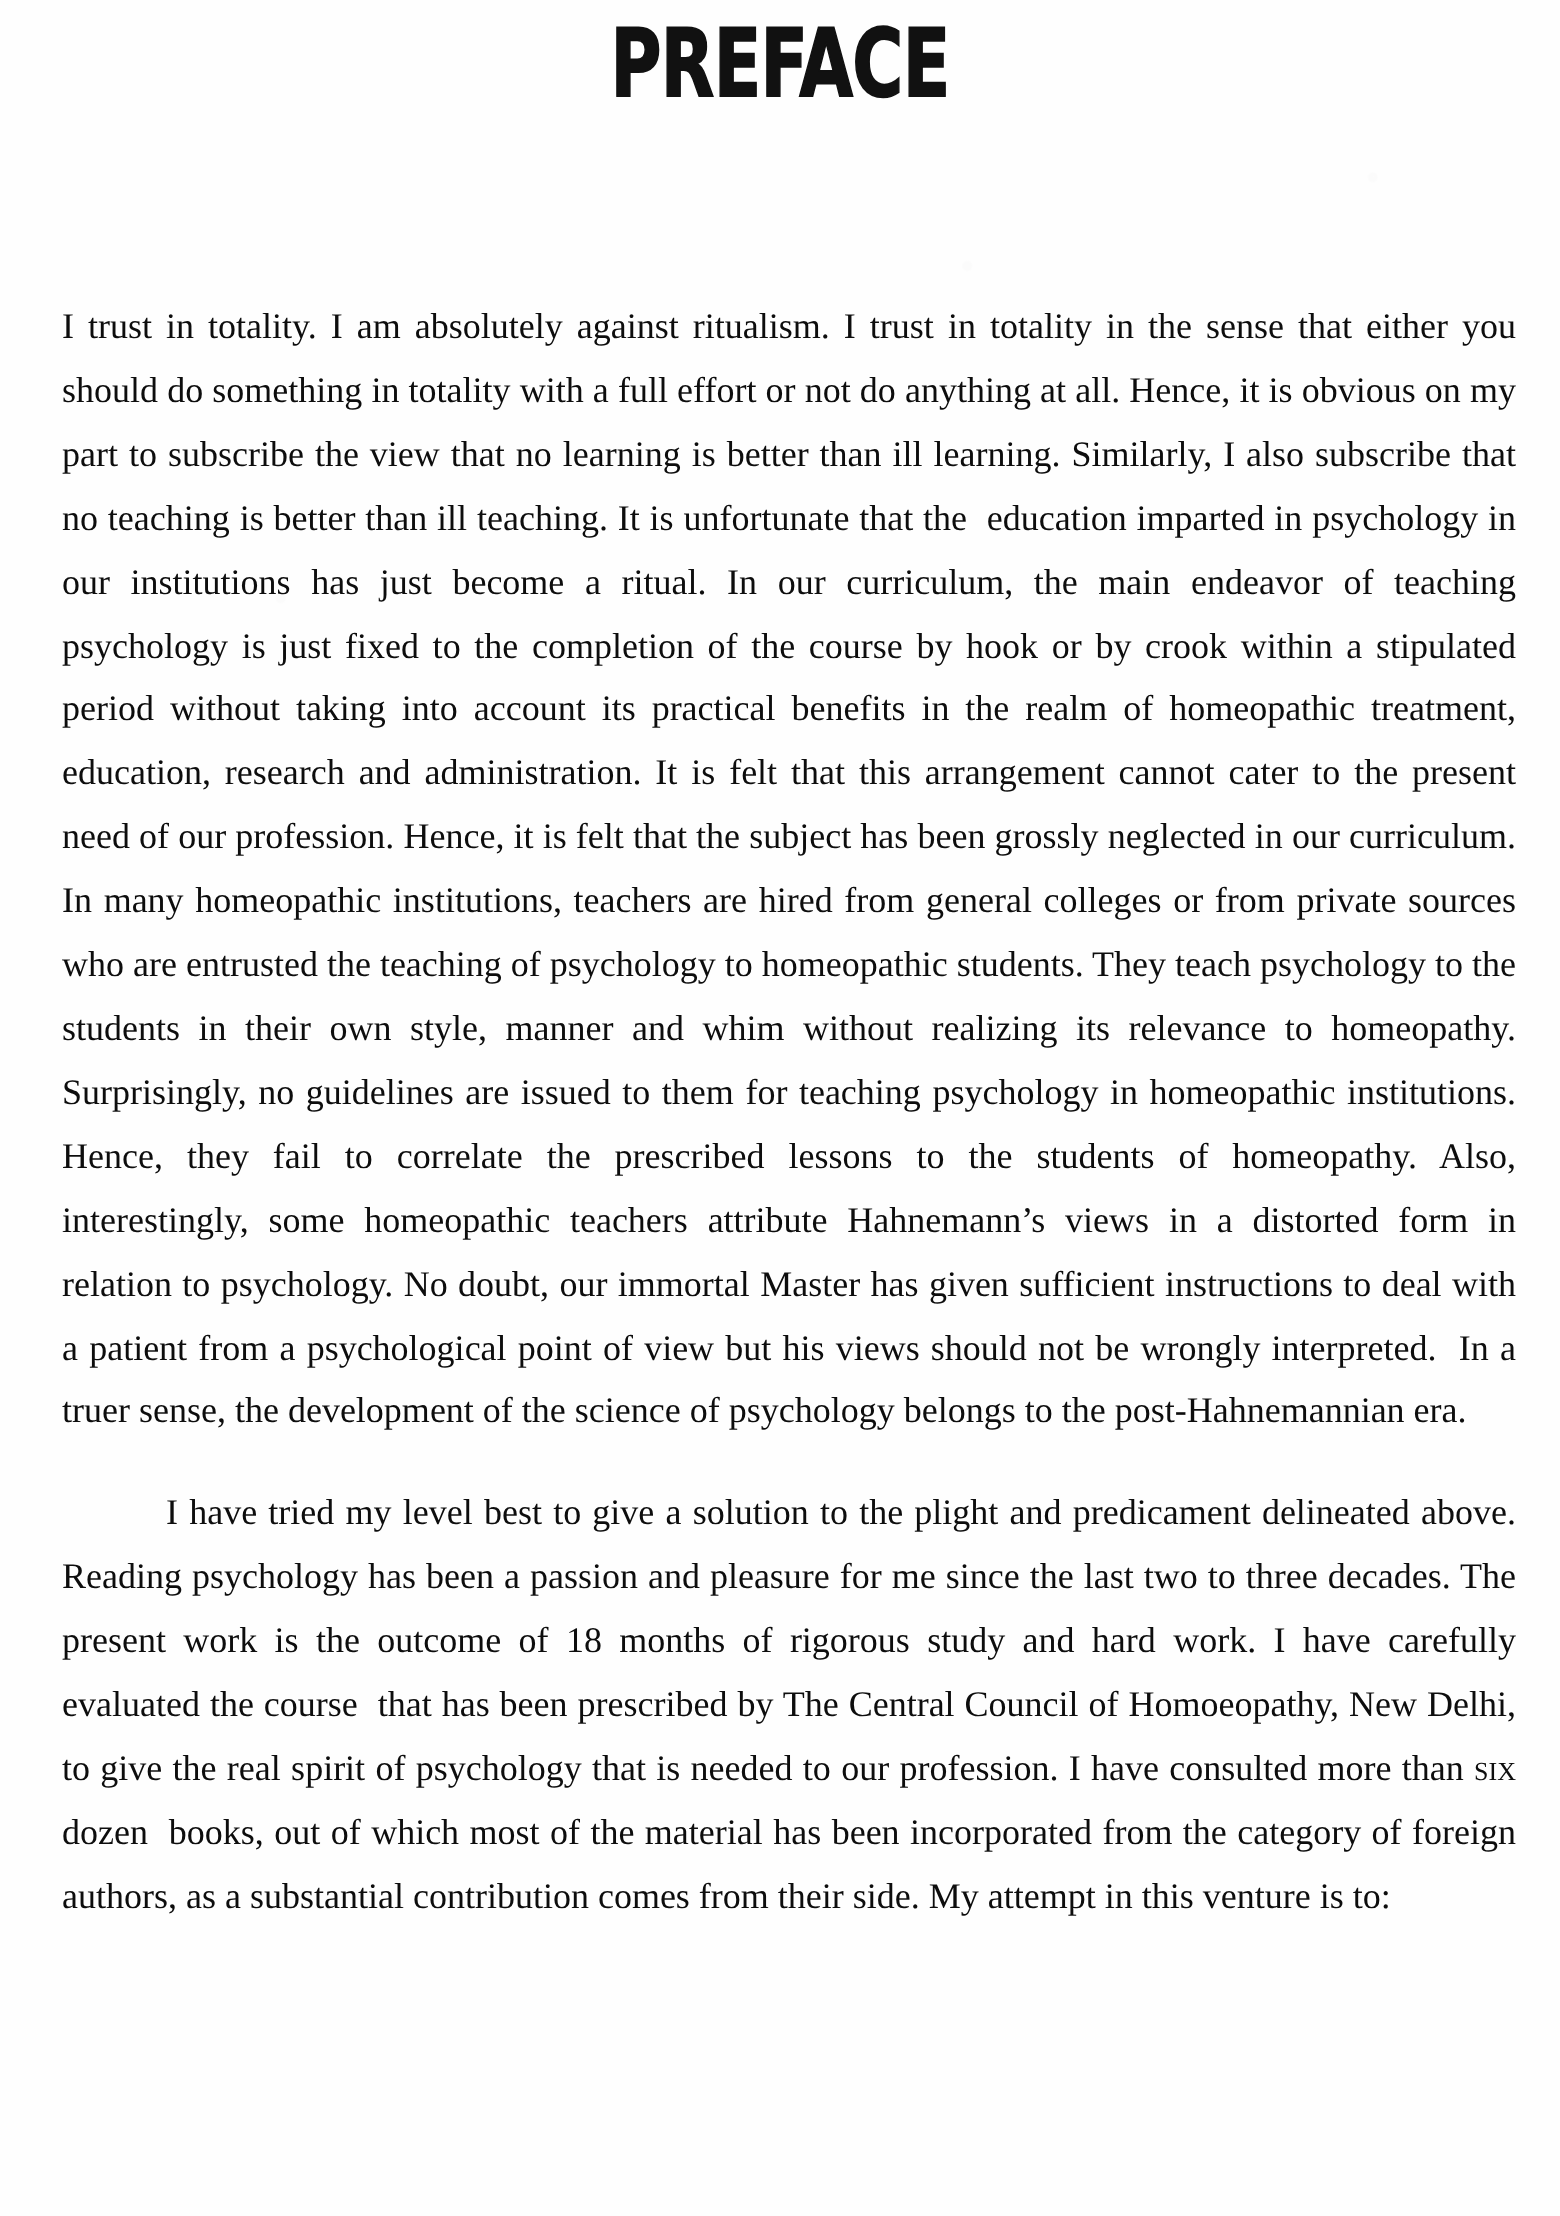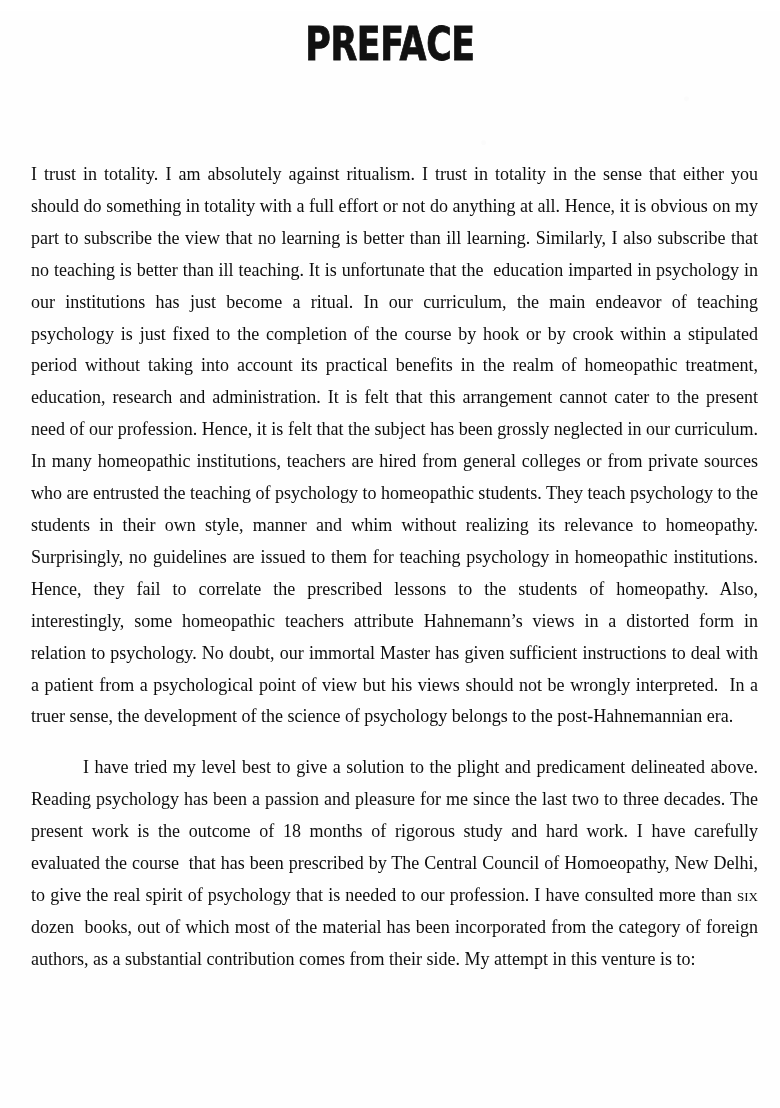--- a/index.html
+++ b/index.html
@@ -22,21 +22,20 @@
   .page {
     position: absolute;
     inset: 0;
     background: #fefefe;
     background-image:
       radial-gradient(circle at 62% 12%, rgba(0,0,0,0.012) 0 2px, rgba(0,0,0,0) 3px),
       radial-gradient(circle at 18% 27%, rgba(0,0,0,0.010) 0 2px, rgba(0,0,0,0) 3px),
       radial-gradient(circle at 88% 8%, rgba(0,0,0,0.010) 0 2px, rgba(0,0,0,0) 3px);
     padding: 0;
     box-sizing: border-box;
-    margin-top: 11px;
   }
 
   .page-title {
     margin: 0;
     padding-top: 8px;
     text-align: center;
     font-family: "DejaVu Sans", "Liberation Sans", sans-serif;
     font-weight: 700;
     font-size: 47px;
     line-height: 50px;

